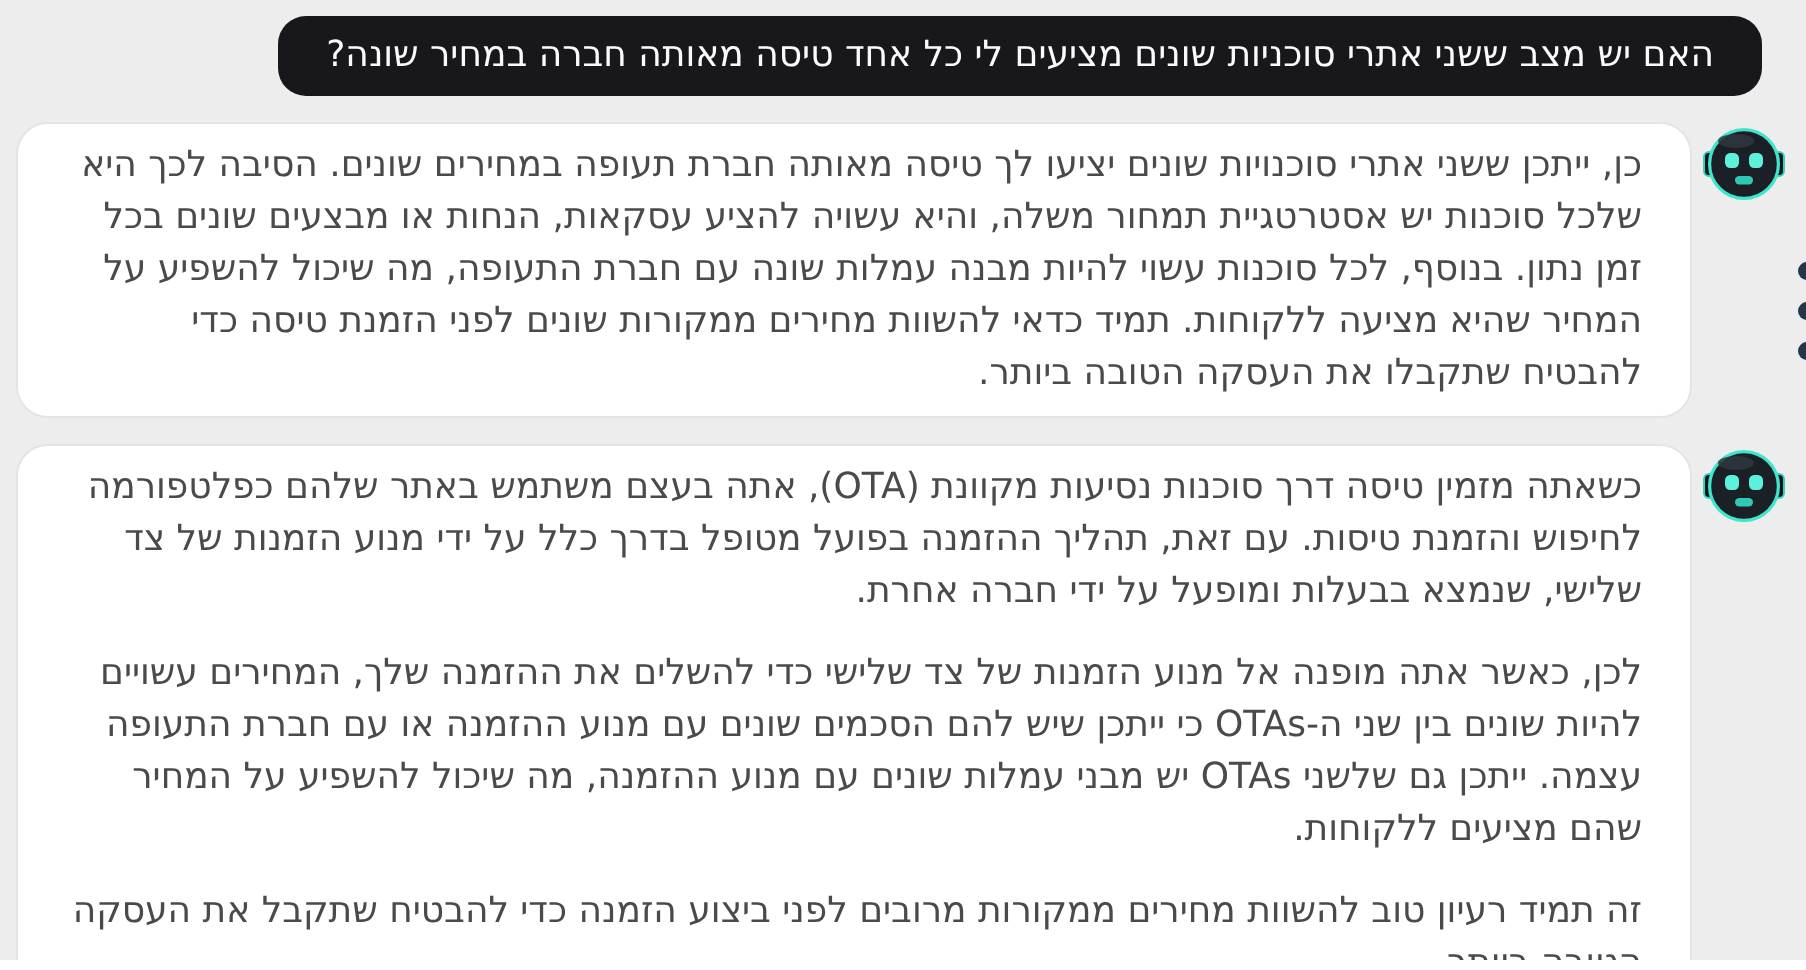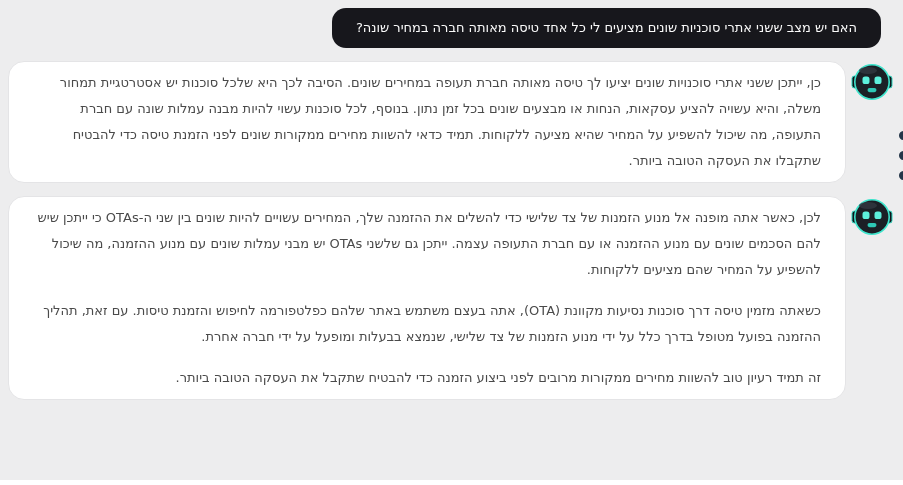--- a/index.html
+++ b/index.html
@@ -18,21 +18,21 @@
     top:0;left:0;right:0;
     padding-top:8px;
   }
   .row{display:flex;align-items:flex-start;}
   .row-user{justify-content:flex-end;padding:0 22px 0 10px;}
   .row-bot{padding:0 5px 0 8px;}
   .row + .row{margin-top:13px;}
   .bubble{
     direction:rtl;
     text-align:right;
-    font-size:13px;
+    font-size:18px;
     line-height:26px;
     box-sizing:border-box;
   }
   .bubble-user{
     background:#17171c;
     color:#fafafa;
     border-radius:14px;
     padding:7px 24px;
     max-width:100%;
   }
@@ -97,22 +97,22 @@
           <rect x="11.5" y="15.5" width="7" height="7.5" rx="2.6" fill="#5df0dc"></rect>
           <rect x="23.5" y="15.5" width="7" height="7.5" rx="2.6" fill="#5df0dc"></rect>
           <rect x="16.5" y="27" width="9" height="4.2" rx="2.1" fill="#2ec9b6"></rect>
         </svg>
       </div>
     </div>
 
 
     <div class="row row-bot">
       <div class="bubble bubble-bot">
+        <p>כשאתה מזמין טיסה דרך סוכנות נסיעות מקוונת (OTA), אתה בעצם משתמש באתר שלהם כפלטפורמה לחיפוש והזמנת טיסות. עם זאת, תהליך ההזמנה בפועל מטופל בדרך כלל על ידי מנוע הזמנות של צד שלישי, שנמצא בבעלות ומופעל על ידי חברה אחרת.</p>
         <p>לכן, כאשר אתה מופנה אל מנוע הזמנות של צד שלישי כדי להשלים את ההזמנה שלך, המחירים עשויים להיות שונים בין שני ה-OTAs כי ייתכן שיש להם הסכמים שונים עם מנוע ההזמנה או עם חברת התעופה עצמה. ייתכן גם שלשני OTAs יש מבני עמלות שונים עם מנוע ההזמנה, מה שיכול להשפיע על המחיר שהם מציעים ללקוחות.</p>
-        <p>כשאתה מזמין טיסה דרך סוכנות נסיעות מקוונת (OTA), אתה בעצם משתמש באתר שלהם כפלטפורמה לחיפוש והזמנת טיסות. עם זאת, תהליך ההזמנה בפועל מטופל בדרך כלל על ידי מנוע הזמנות של צד שלישי, שנמצא בבעלות ומופעל על ידי חברה אחרת.</p>
         <p>זה תמיד רעיון טוב להשוות מחירים ממקורות מרובים לפני ביצוע הזמנה כדי להבטיח שתקבל את העסקה הטובה ביותר.</p>
       </div>
       <div class="avatar">
         <svg viewBox="0 0 42 42" xmlns="http://www.w3.org/2000/svg">
           <rect x="1" y="15" width="6" height="12" rx="2.5" fill="#10151a" stroke="#2bd4bd" stroke-width="1"></rect>
           <rect x="35" y="15" width="6" height="12" rx="2.5" fill="#10151a" stroke="#2bd4bd" stroke-width="1"></rect>
           <circle cx="21" cy="21" r="17.2" fill="#1b2026" stroke="#3fe5cd" stroke-width="1.6"></circle>
           <ellipse cx="17" cy="9.5" rx="9" ry="3.5" fill="#30373f" opacity="0.85"></ellipse>
           <rect x="11.5" y="15.5" width="7" height="7.5" rx="2.6" fill="#5df0dc"></rect>
           <rect x="23.5" y="15.5" width="7" height="7.5" rx="2.6" fill="#5df0dc"></rect>

